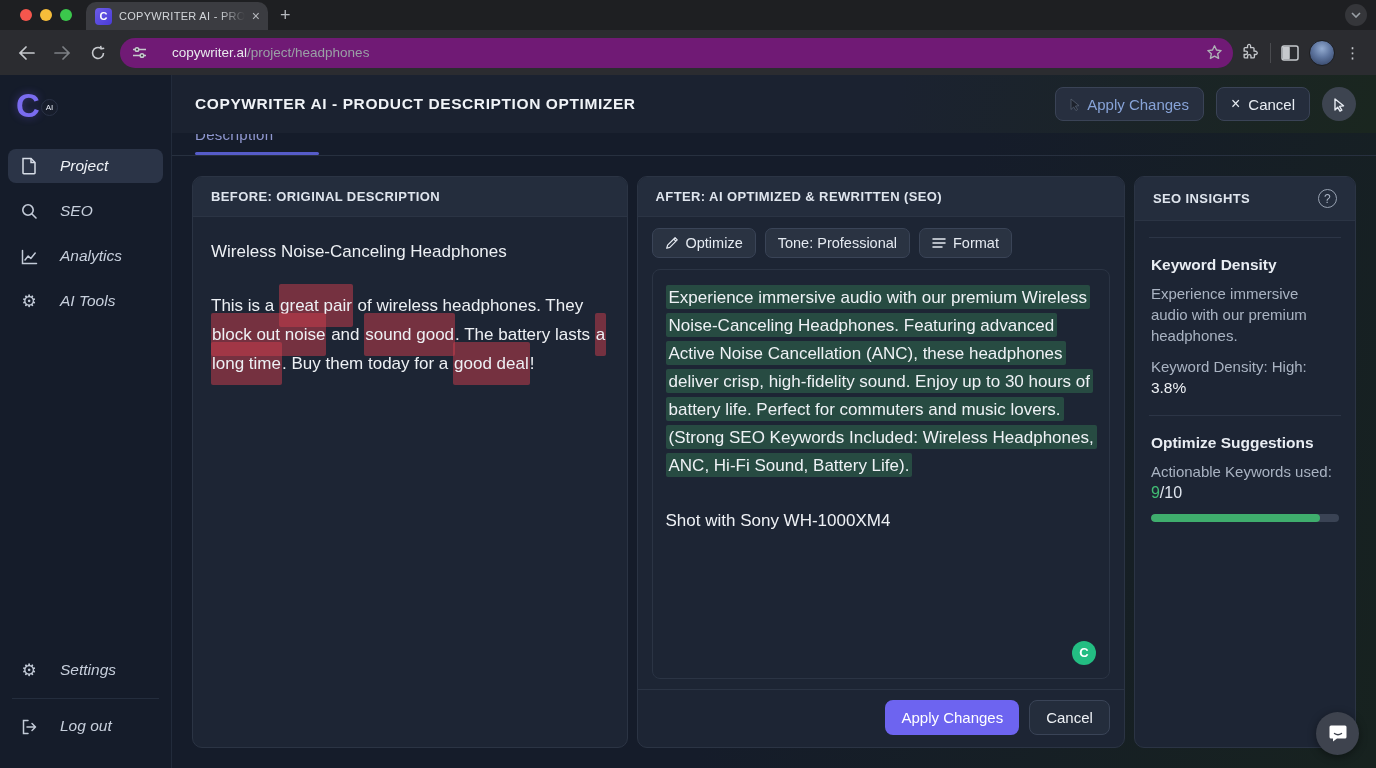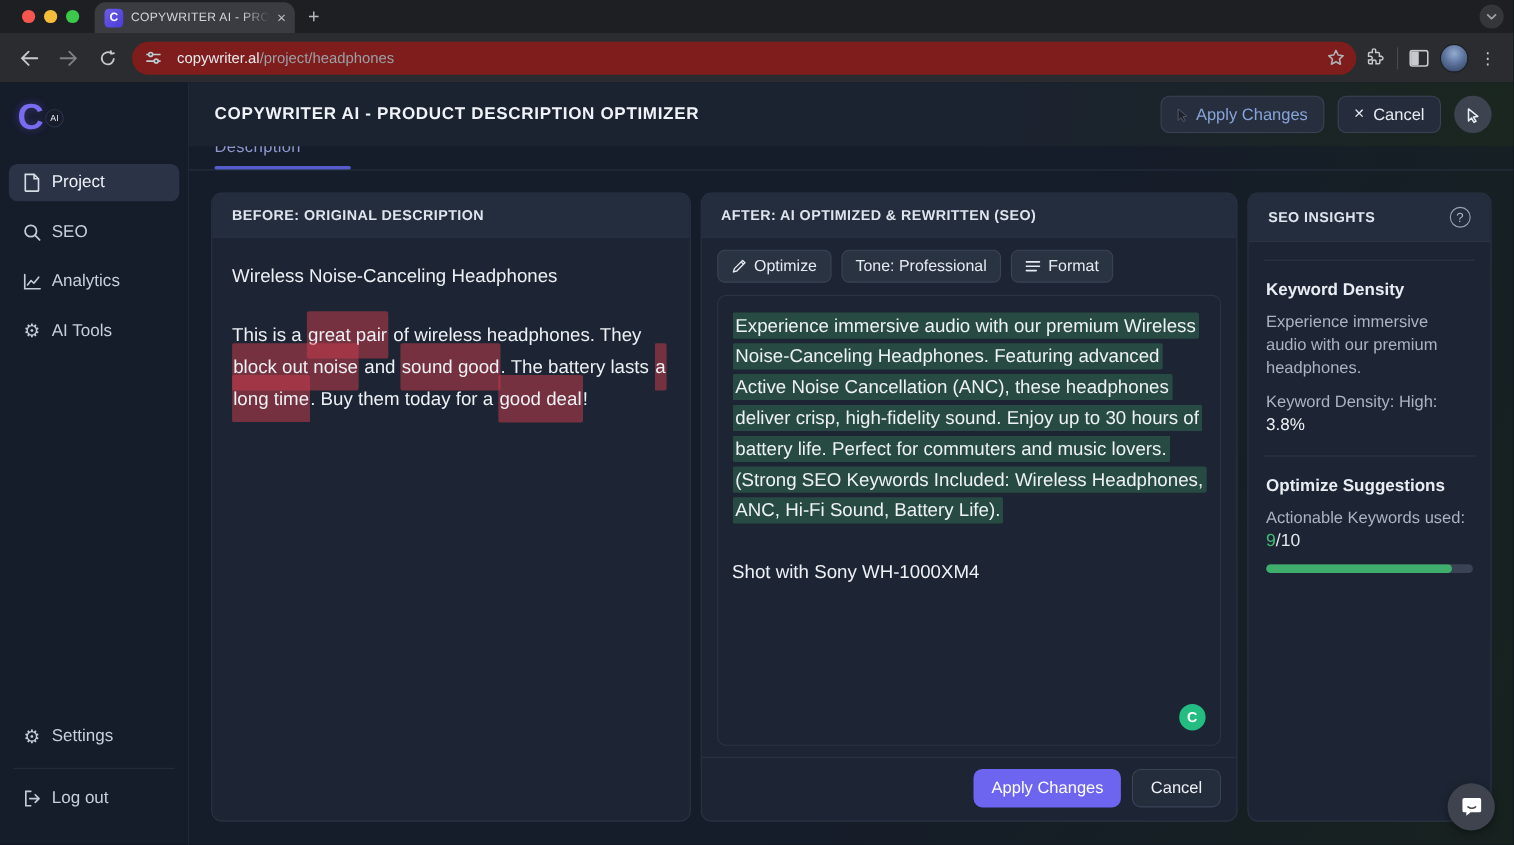--- a/index.html
+++ b/index.html
@@ -18,42 +18,42 @@
              color:#fff; font-size:11px; font-weight:bold; display:flex; align-items:center; justify-content:center; }
   .tab-title { flex:1; font-size:11px; color:#d3d6da; letter-spacing:.3px; white-space:nowrap; overflow:hidden;
                -webkit-mask-image:linear-gradient(90deg,#000 80%,transparent); mask-image:linear-gradient(90deg,#000 80%,transparent); }
   .tab-close { color:#b6b9be; font-size:14px; line-height:1; cursor:default; }
   .newtab { color:#b6b9be; font-size:18px; margin:0 0 4px 12px; }
   .strip-chevron { margin-left:auto; margin-right:9px; margin-bottom:4px; width:22px; height:22px; border-radius:50%;
                    background:#35363a; display:flex; align-items:center; justify-content:center; }
 
   .toolbar { height:45px; background:#2b2c30; display:flex; align-items:center; padding:0 12px; gap:8px; }
   .navbtn { width:28px; height:28px; display:flex; align-items:center; justify-content:center; border-radius:50%; }
-  .url-pill { flex:1; height:30px; background:#7f1d1d; border-radius:15px; display:flex; align-items:center;
-              gap:14px; padding:0 10px 0 12px; }
+  .url-pill { flex:1; height:30px; background:#701a75; border-radius:15px; display:flex; align-items:center;
+              gap:25px; padding:0 10px 0 12px; }
   .url-text { font-size:13.5px; color:#e8eaed; }
   .url-text .path { color:#9aa0a6; }
   .pill-spacer { flex:1; }
   .chrome-right { display:flex; align-items:center; gap:10px; padding-right:4px; }
   .vdivider { width:1px; height:20px; background:#4a4b4f; }
   .avatar { width:26px; height:26px; border-radius:50%;
             background:radial-gradient(circle at 50% 32%, #93abd0 0%, #5d749e 45%, #2c3b5a 100%);
             border:1px solid #1c1d20; }
   .menu-dots { color:#c6c9cd; font-size:15px; letter-spacing:0; }
 
   
   .app { flex:1; display:flex; min-height:0; }
   .sidebar { width:172px; background:#151c2a; border-right:1px solid #222b3b; display:flex; flex-direction:column; padding:10px 8px 14px; }
   .logo { position:relative; width:40px; height:40px; margin:2px 0 22px 8px; }
   .logo-c { font-size:33px; font-weight:bold; color:#7a6cf0; line-height:38px;
             text-shadow:0 0 8px rgba(110,90,240,.45); }
   .logo-badge { position:absolute; right:-2px; top:12px; width:17px; height:17px; border-radius:50%; background:#171d2b;
                 color:#e8ecf5; font-size:8px; display:flex; align-items:center; justify-content:center; border:1px solid #2a3246; }
-  .nav-item { display:flex; align-items:center; gap:8px; padding:8px 11px; border-radius:8px; margin-bottom:11px;
-              color:#c7cfdc; font-size:15.5px; cursor:default; }
+  .nav-item { display:flex; align-items:flex-end; gap:21px; padding:8px 11px; border-radius:8px; margin-bottom:11px;
+              color:#c7cfdc; font-size:15.5px; cursor:default;font-style:italic; }
   .nav-item.active { background:#2b3447; color:#eef1f6; }
   .nav-item .ic { width:20px; display:flex; justify-content:center; color:#c3cbd8; }
   .sidebar-bottom { margin-top:auto; }
   .sb-divider { height:1px; background:#242d3d; margin:10px 4px; }
 
   .main { flex:1; min-width:0; display:flex; flex-direction:column;
           background:linear-gradient(115deg,#151c2a 55%, #17221f 100%); }
   .app-header { height:58px; display:flex; align-items:center; padding:0 20px 0 23px;
                 background:linear-gradient(100deg,#1b2230 60%, #1a261f 100%); }
   .app-title { font-size:15.5px; font-weight:bold; letter-spacing:.6px; color:#f0f3f7; }

